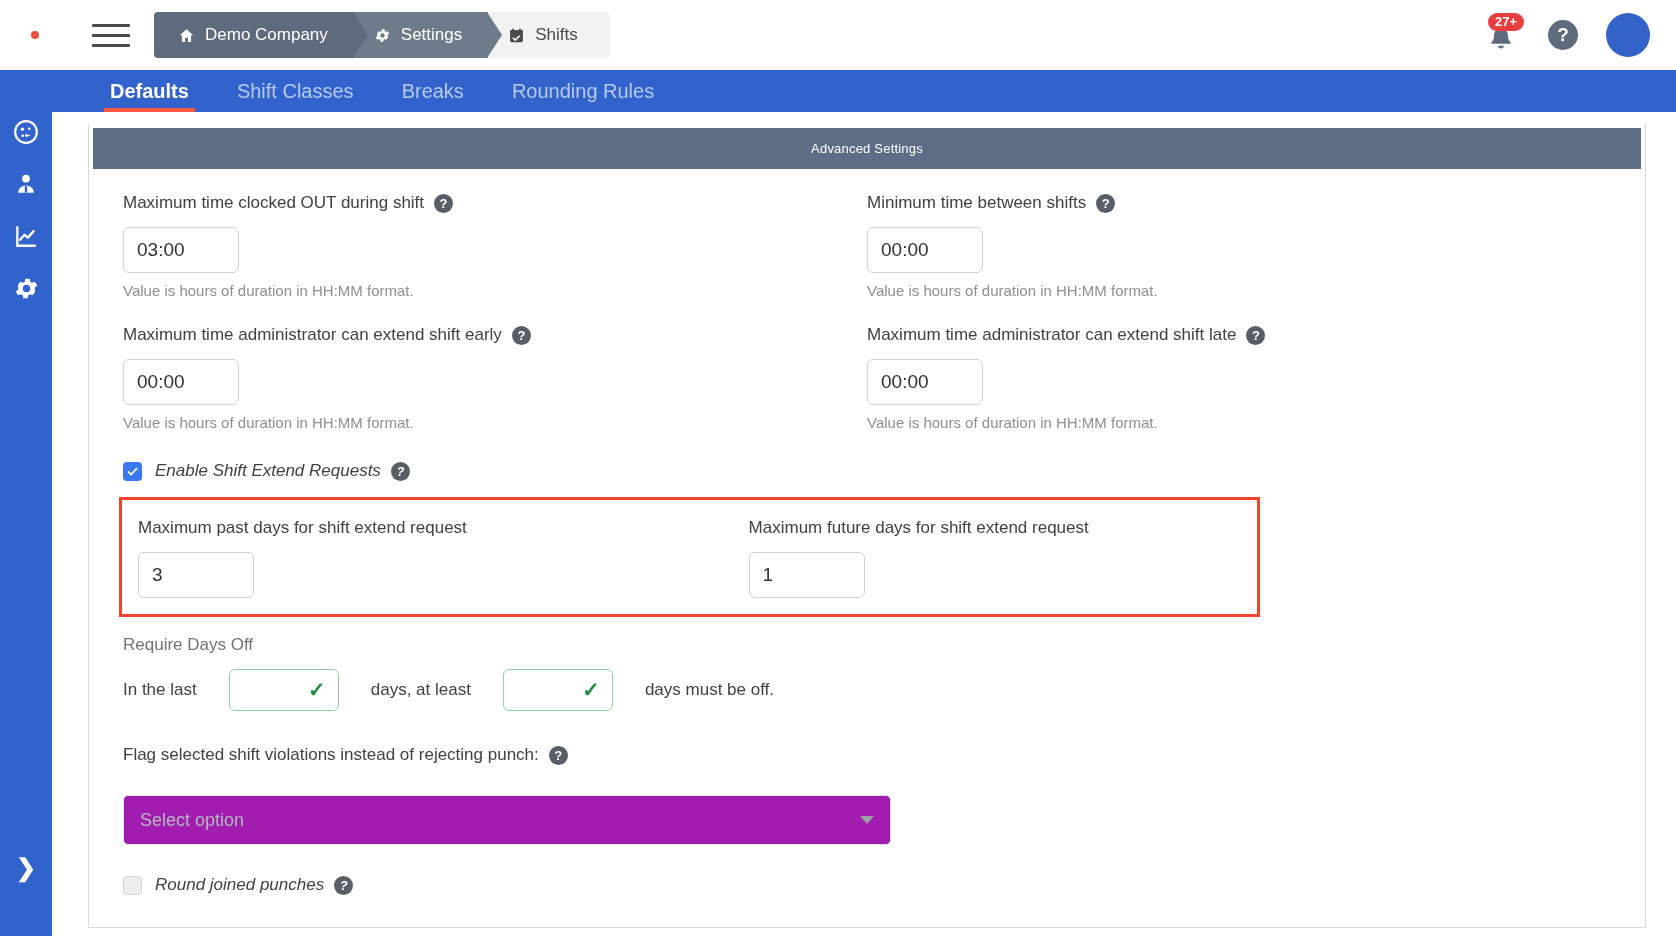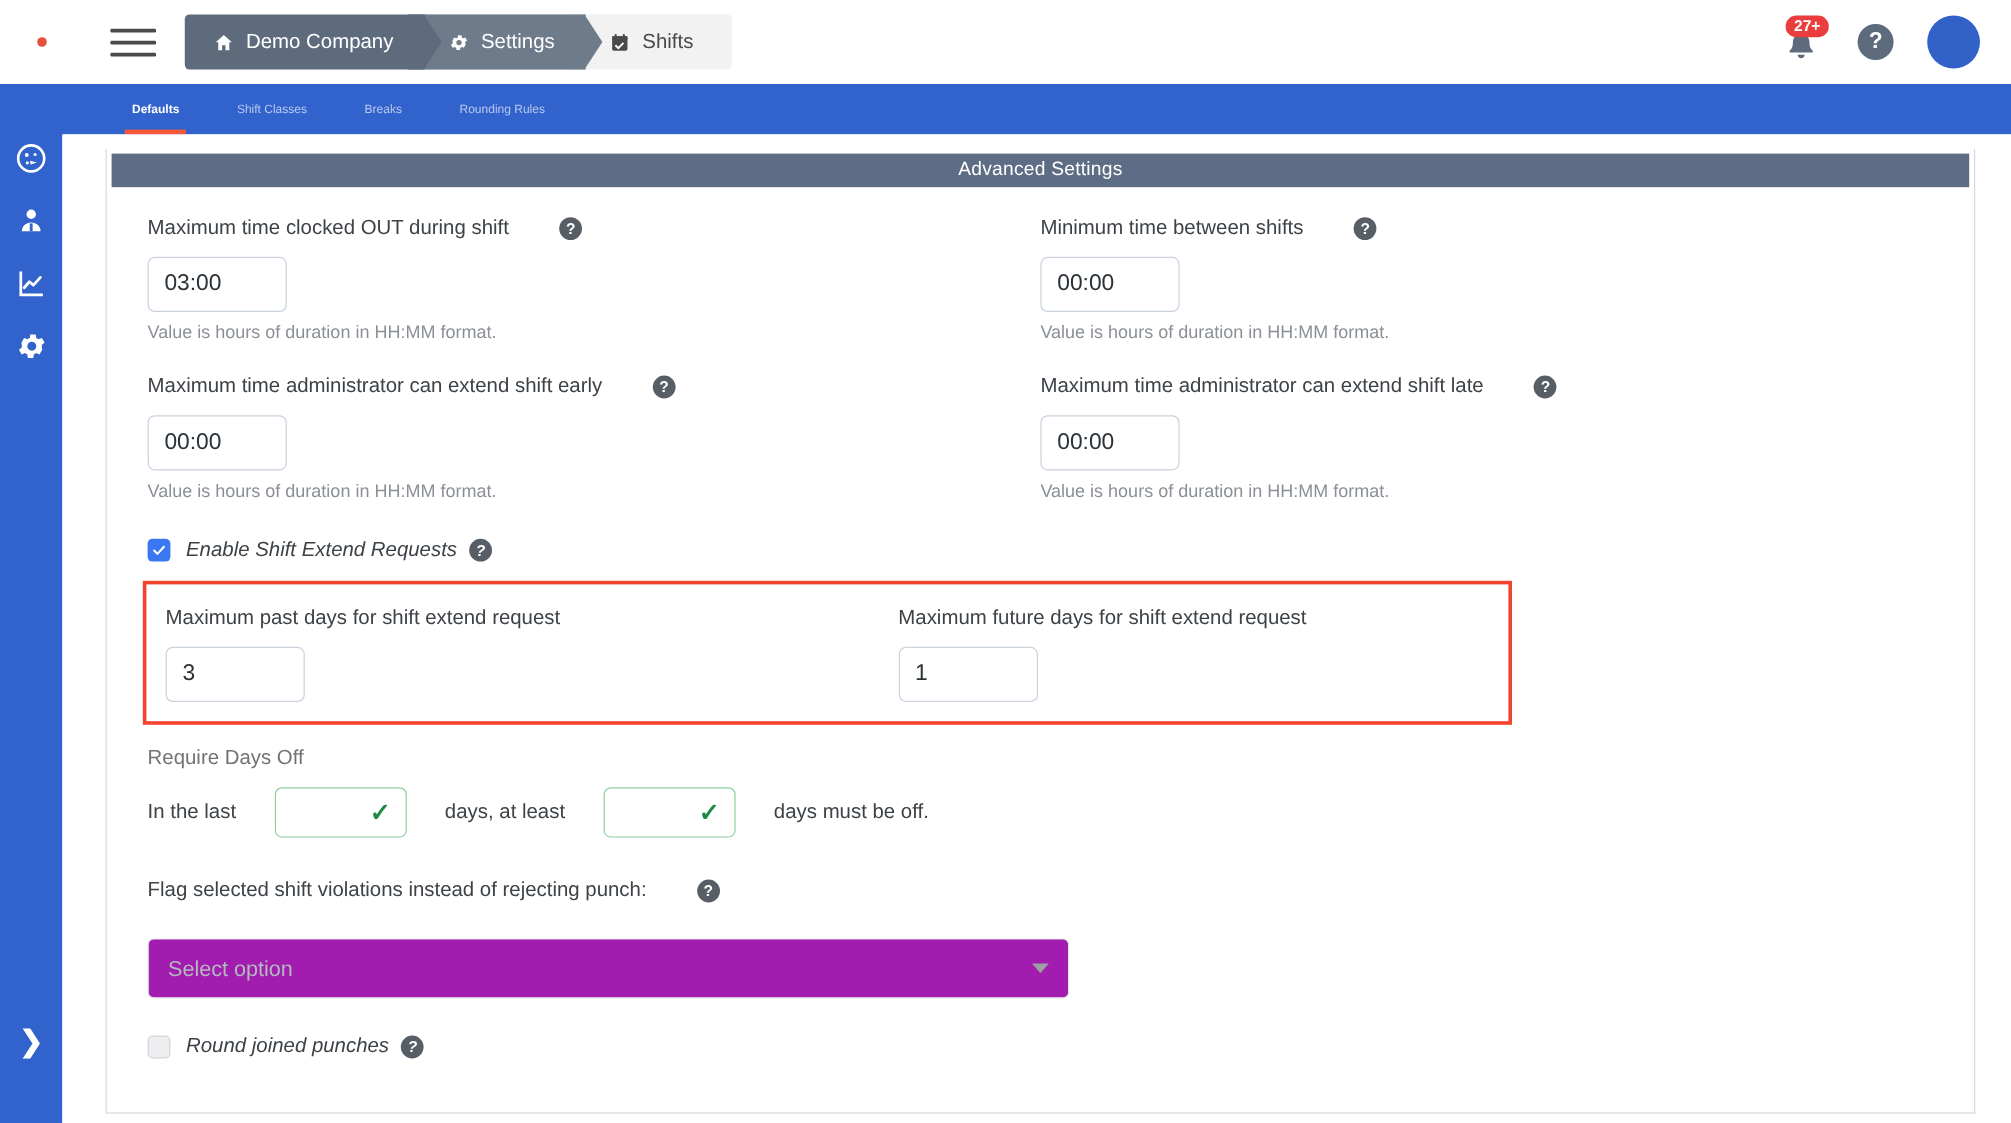--- a/index.html
+++ b/index.html
@@ -64,21 +64,21 @@
 
   
   .tabbar {
     position: absolute; top: 70px; left: 0;
     width: 1676px; height: 42px; background: #3263cd;
     display: flex; align-items: flex-end;
   }
   .tabs { display: flex; margin-left: 86px; height: 42px; }
   .tab {
     position: relative; display: flex; align-items: center;
-    padding: 0 24px; font-size: 10px; color: #b9c9ee; cursor: pointer;
+    padding: 0 24px; font-size: 20px; color: #b9c9ee; cursor: pointer;
     height: 42px;
   }
   .tab.active { color: #ffffff; font-weight: 600; }
   .tab.active::after {
     content: ""; position: absolute; left: 18px; right: 18px; bottom: 0;
     height: 4px; background: #f4593c;
   }
 
   
   .rail {
@@ -103,33 +103,32 @@
     width: 1624px; height: 824px; background: #ffffff;
     overflow: hidden;
   }
   .card {
     position: absolute; top: 12px; left: 36px;
     width: 1558px; height: 804px;
     border: 1px solid #d6d9de; border-top: none;
     background: #fff;
   }
   .sectionhead {
-    height: 28px; background: #5d6d85; color: #ffffff;
+    height: 41px; background: #5d6d85; color: #ffffff;
     display: flex; align-items: center; justify-content: center;
-    font-size: 16px; letter-spacing: .2px;
+    font-size: 13px; letter-spacing: .2px;
     margin: 4px 4px 0 4px;
   }
   .body { padding: 24px 34px 0 34px; position: relative; }
 
   .grid2 { display: flex; }
   .col { width: 50%; }
   .fieldlabel {
     font-size: 17px; color: #3d4247; display: flex; align-items: center;
     margin-bottom: 14px;
-    gap: 32px;
   }
   .qmark {
     display: inline-flex; align-items: center; justify-content: center;
     width: 19px; height: 19px; border-radius: 50%; background: #575e66;
     color: #fff; font-size: 13px; font-weight: 700; margin-left: 10px;
     cursor: pointer; flex: none;
   }
   .textinput {
     width: 116px; height: 46px; border: 1px solid #c9d2dd; border-radius: 6px;
     font-size: 19px; color: #2c3338; padding: 0 13px;

